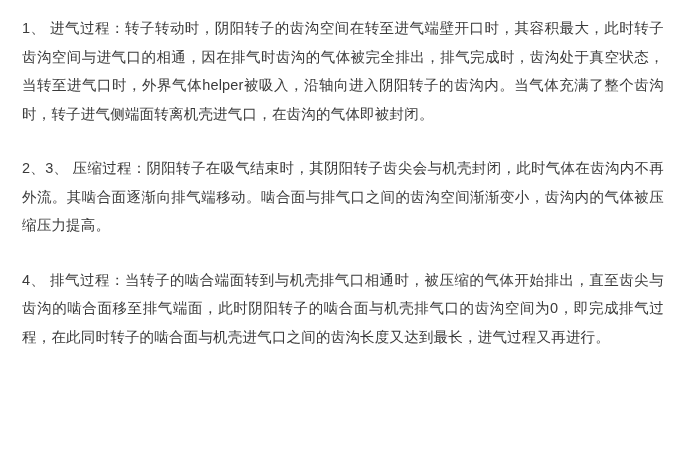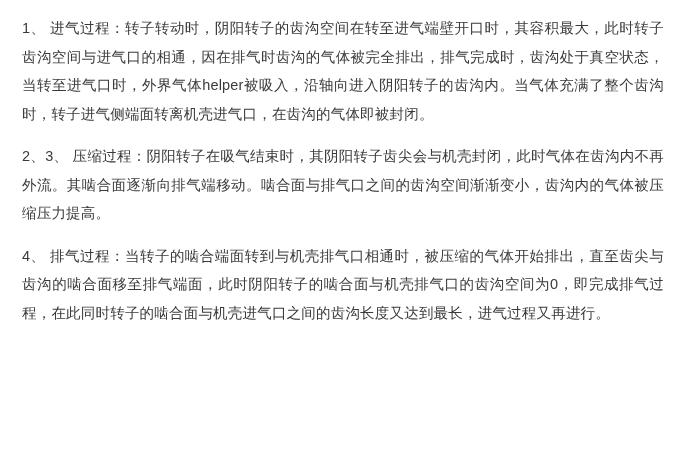--- a/index.html
+++ b/index.html
@@ -24,21 +24,21 @@
   .para {
     font-size: 14.5px;
     line-height: 28.5px;
     color: #3a3a3a;
     text-align: justify;
     text-justify: inter-character;
     letter-spacing: 0.2px;
     margin: 0;
   }
   .para + .para {
-    margin-top: 14px;
+    margin-top: 26px;
   }
 </style>
 </head>
 <body>
 
 <div class="page">
   <p class="para">1、 进气过程：转子转动时，阴阳转子的齿沟空间在转至进气端壁开口时，其容积最大，此时转子齿沟空间与进气口的相通，因在排气时齿沟的气体被完全排出，排气完成时，齿沟处于真空状态，当转至进气口时，外界气体helper被吸入，沿轴向进入阴阳转子的齿沟内。当气体充满了整个齿沟时，转子进气侧端面转离机壳进气口，在齿沟的气体即被封闭。</p>
   <p class="para">2、3、 压缩过程：阴阳转子在吸气结束时，其阴阳转子齿尖会与机壳封闭，此时气体在齿沟内不再外流。其啮合面逐渐向排气端移动。啮合面与排气口之间的齿沟空间渐渐变小，齿沟内的气体被压缩压力提高。</p>
   <p class="para">4、 排气过程：当转子的啮合端面转到与机壳排气口相通时，被压缩的气体开始排出，直至齿尖与齿沟的啮合面移至排气端面，此时阴阳转子的啮合面与机壳排气口的齿沟空间为0，即完成排气过程，在此同时转子的啮合面与机壳进气口之间的齿沟长度又达到最长，进气过程又再进行。</p>
 </div>

